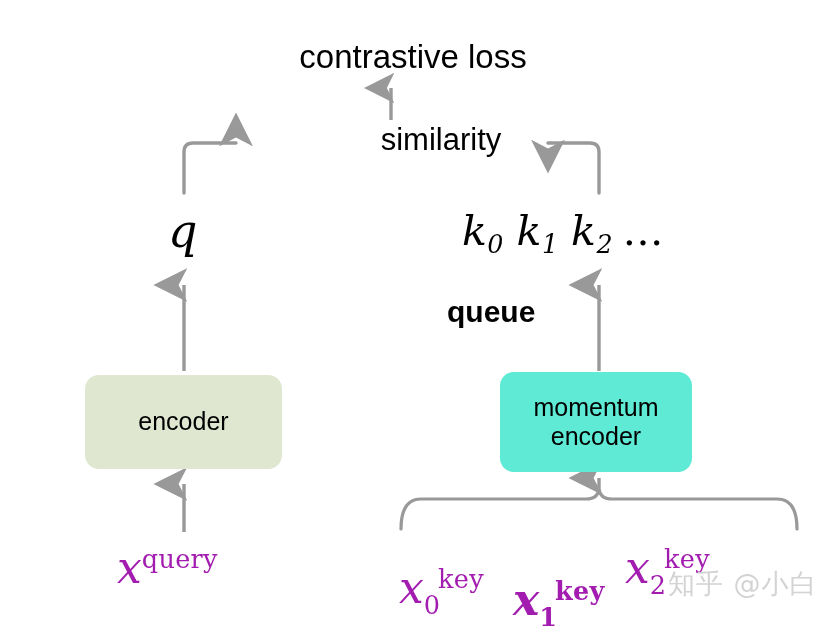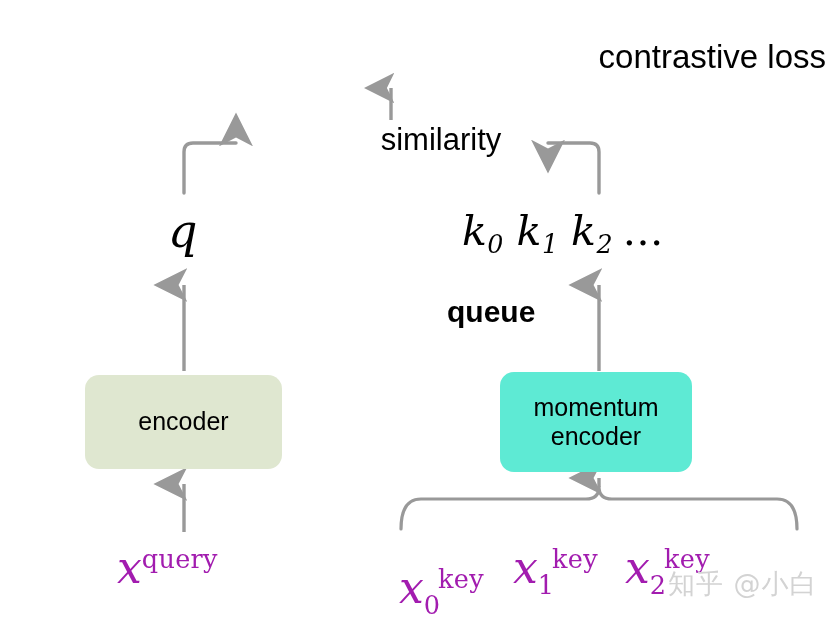--- a/index.html
+++ b/index.html
@@ -26,21 +26,21 @@
   .sans {
     font-family: "Liberation Sans", sans-serif;
   }
   .math {
     font-family: "DejaVu Serif", "Liberation Serif", serif;
     font-style: italic;
   }
 
   #contrastive-loss {
     left: 0; top: 40px; width: 826px;
-    text-align: right;
+    text-align: center;
     font-size: 33px;
   }
   #similarity {
     left: 0; top: 124px; width: 826px;
     text-align: center;
     font-size: 31px;
     padding-left: 28px;
   }
   #queue-label {
     left: 447px; top: 297px;
@@ -89,21 +89,21 @@
     letter-spacing: 0.3px;
   }
   .xlabel .sub {
     font-size: 0.58em;
     font-style: normal;
     vertical-align: -0.42em;
     margin-right: -2px;
   }
   #x-query { left: 117px; top: 546px; }
   #x-key-0 { left: 399px; top: 566px; }
-  #x-key-1 { left: 513px; top: 546px; }
+  #x-key-1 { left: 513px; top: 578px; font-weight: bold; }
   #x-key-2 { left: 625px; top: 546px; }
 
   
   .box {
     position: absolute;
     border-radius: 14px;
     display: flex;
     align-items: center;
     justify-content: center;
     text-align: center;

